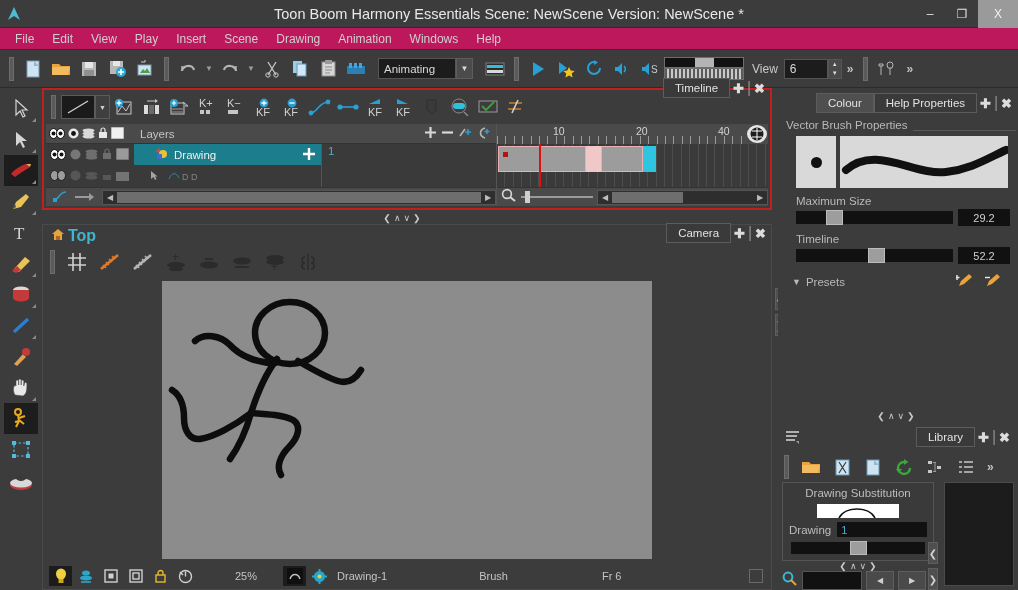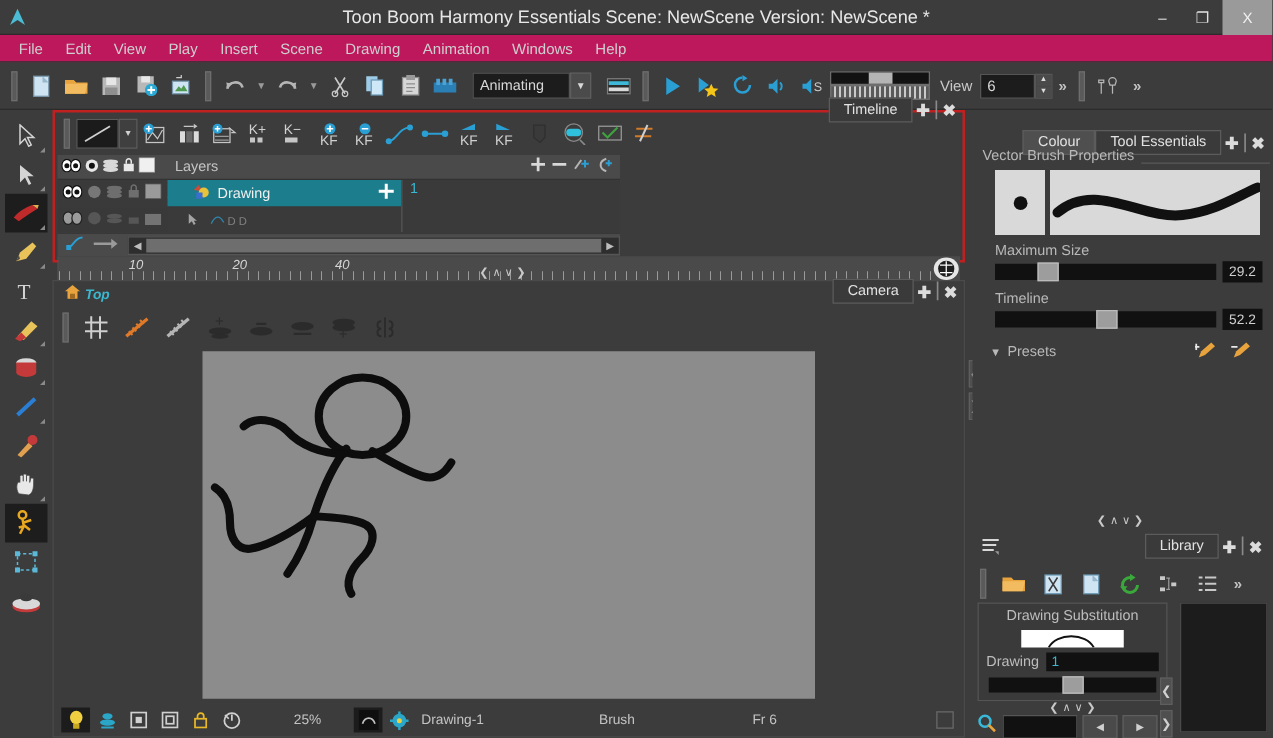--- a/index.html
+++ b/index.html
@@ -68,21 +68,21 @@
   #tl-tabwrap { position:absolute; right:2px; top:-12px; display:flex; align-items:center;padding-left:24px; }
   .ptab { background:#4f4f4f; color:#e2e2e2; font-size:11.5px; padding:3px 11px;
     border:1px solid #5c5c5c; }
   .ptab.on { background:#3a3a3a; }
   .pbtn { color:#dcdcdc; font-size:13px; padding:0 3px; font-weight:bold;}
   #tl-brushsel { width:34px; height:24px; background:#1b1b1b; border:1px solid #5b5b5b;
      display:flex; align-items:center; justify-content:center;}
   #tl-brushdrop { width:15px; height:24px; background:#3f3f3f; border:1px solid #5b5b5b;
      display:flex; align-items:center;justify-content:center;color:#d0d0d0;font-size:7px;}
 
-  #tl-body { position:absolute; left:2px; right:2px; top:34px; bottom:2px; display:flex;flex-direction:column; }
+  #tl-body { position:absolute; left:2px; right:2px; top:34px; bottom:2px; display:flex; }
   #tl-left { width:450px; display:flex; flex-direction:column; }
   .tl-hdr { height:20px; background:#4a4a4a; display:flex; align-items:center;
     border-bottom:1px solid #333;}
   .tl-hdr .eyecol { width:88px; display:flex; align-items:center; gap:3px; padding-left:3px;}
   .tl-hdr .lbl { color:#c4c4c4; font-size:11.5px; padding-left:6px; flex:1;}
   .tl-hdr .acts { display:flex; gap:4px; padding-right:6px; }
   #layerrows { flex:1; background:#3a3a3a; overflow:hidden; }
   .lrow { height:21px; display:flex; align-items:center; }
   .lrow .toggles { width:88px; display:flex; align-items:center; gap:4px; padding-left:4px;
     background:#3a3a3a;}
@@ -91,21 +91,21 @@
   .lrow.sel .name { background:#1c7d8c; }
   #paramcol { width:175px; background:#3a3a3a; border-left:1px solid #555;
      color:#3bb7cf; font-size:11.5px; padding:3px 0 0 6px;}
   .tl-foot { height:19px; background:#4a4a4a; display:flex; align-items:center; gap:6px;
      padding-left:6px; border-top:1px solid #333;}
   .hscroll { flex:1; height:15px; background:#2e2e2e; display:flex; align-items:center;
     border:1px solid #555;}
   .hscroll .ar { width:14px; color:#bdbdbd; font-size:8px; text-align:center;}
   .hscroll .bar { flex:1; height:11px; background:#6e6e6e; }
 
-  #tl-right { flex:1; display:flex; flex-direction:column; border-left:1px solid #555;font-style:italic;}
+  #tl-right { flex:1; display:flex; flex-direction:column; border-left:1px solid #555;}
   #ruler { height:20px; background:#4a4a4a; position:relative; }
   .rnum { position:absolute; top:1px; color:#d5d5d5; font-size:10.5px; }
   #ticks { position:absolute; left:0; right:22px; bottom:0; height:8px;
     background-image:repeating-linear-gradient(90deg,#9a9a9a 0 1px,transparent 1px 8.4px);}
   #onionbtn { position:absolute; right:1px; top:1px; width:20px;height:18px;
     border-radius:50%; background:#e6e6e6; display:flex; align-items:center; justify-content:center;}
   #frames { flex:1; background:#3a3a3a; position:relative; overflow:hidden; }
   #exposure { position:absolute; left:1px; top:2px; height:26px; width:88px; background:#9c9c9c;
     border:1px solid #e8b0b0;}
   #exp2 { position:absolute; left:89px; top:2px; height:26px; width:15px; background:#f0c8c8;}
@@ -126,58 +126,58 @@
 
   #tl-sizer { position:absolute; left:330px; top:124px; width:60px; height:12px;
     display:flex; align-items:center; justify-content:center; gap:3px;
     color:#c9c9c9; font-size:9px; }
 
   
   #campanel { position:absolute; left:0; top:136px; width:730px; bottom:0;
      background:#3c3c3c; border:1px solid #4a4a4a;}
   #cam-tabwrap { position:absolute; right:2px; top:-2px; display:flex; align-items:center; }
   #cam-top { height:22px; display:flex; align-items:center; padding-left:8px; gap:3px;}
-  #cam-top .home { color:#3bb7cf; font-size:11px; font-weight:bold;font-style:italic;}
+  #cam-top .home { color:#3bb7cf; font-size:16px; font-weight:bold;}
   #cam-toolbar { height:30px; display:flex; align-items:center; padding-left:2px;}
   .cm-ico { width:33px; height:28px; display:flex; align-items:center; justify-content:center;}
   #canvaswrap { position:absolute; left:2px; right:2px; top:52px; bottom:26px;
      background:#3c3c3c; display:flex; align-items:center; justify-content:center;}
   #canvas { width:490px; height:278px; background:#8c8c8c; position:relative;}
   #cam-status { position:absolute; left:2px; right:2px; bottom:2px; height:22px;
      background:#3c3c3c; display:flex; align-items:center; gap:2px; padding-left:4px;}
   .st-ico { width:23px; height:20px; display:flex; align-items:center; justify-content:center;
      position:relative;}
   .st-ico.dk { background:#1c1c1c; }
   .st-txt { color:#c4c4c4; font-size:11px; }
 
   
   #vsplit { position:absolute; left:732px; top:136px; width:12px; bottom:0; }
   .splbtn { position:absolute; left:1px; width:10px; height:22px; background:#4f4f4f;
     border:1px solid #5e5e5e; color:#d0d0d0; font-size:10px;
     display:flex; align-items:center; justify-content:center;}
 
   
   #right { position:absolute; left:736px; top:0; right:0; bottom:0; background:#3c3c3c;}
-  #tp-tabwrap { position:absolute; right:3px; top:16px; display:flex; align-items:center;}
+  #tp-tabwrap { position:absolute; right:3px; top:5px; display:flex; align-items:center;}
   #tp-body { position:absolute; left:2px; right:2px; top:28px; height:200px; }
   .grp-title { color:#b9b9b9; font-size:11.5px; display:flex; align-items:flex-end; gap:6px;
      padding:3px 0 0 6px;}
   .grp-title .ln { flex:1; height:1px; background:#585858; }
   #brushname { text-align:center; color:#cfcfcf; font-size:11.5px; margin-top:6px; }
   #previews { display:flex; gap:4px; margin-top:5px; padding-left:16px; }
   #pv1 { width:60px; height:52px; background:#d9d9d9; display:flex; align-items:center;
      justify-content:center;}
   #pv1 .dot { width:11px;height:11px;border-radius:50%;background:#111;}
   #pv2 { flex:1; height:52px; background:#d9d9d9; margin-right:8px; }
   .slbl { color:#b9b9b9; font-size:11.5px; padding:7px 0 2px 16px; }
   .slrow { display:flex; align-items:center; gap:5px; padding-left:16px; padding-right:6px;}
   .sltrack { flex:1; height:13px; background:#111; position:relative; }
   .slknob { position:absolute; top:-1px; width:17px; height:15px; background:#9d9d9d;
      border:1px solid #bcbcbc;}
-  .slval { width:32px; height:17px; background:#111; color:#d0d0d0; font-size:11px;
+  .slval { width:52px; height:17px; background:#111; color:#d0d0d0; font-size:11px;
      display:flex; align-items:center; justify-content:center;}
   #presets { display:flex; align-items:center; gap:5px; padding:9px 0 0 12px; color:#b9b9b9;
      font-size:11.5px;}
   #tp-sizer { position:absolute; left:88px; top:322px; width:60px; height:12px;
     display:flex; align-items:center; justify-content:center; gap:3px; color:#c9c9c9; font-size:9px;}
 
   
   #lib { position:absolute; left:2px; right:2px; top:336px; bottom:2px; }
   #lib-tabwrap { position:absolute; right:3px; top:3px; display:flex; align-items:center;}
   #lib-toolbar { position:absolute; left:2px; top:28px; right:2px; height:30px;
@@ -949,21 +949,21 @@
   <div id="vsplit">
     <div class="splbtn" style="top:64px">❮</div>
     <div class="splbtn" style="top:90px">❯</div>
   </div>
 
   <div id="right">
 
     <div>
       <div id="tp-tabwrap">
         <div class="ptab">Colour</div>
-        <div class="ptab on">Tool Essentials</div>
+        <div class="ptab on">Help Properties</div>
         <div class="pbtn">✚</div>
         <div style="color:#8a8a8a">|</div>
         <div class="pbtn">✖</div>
       </div>
       <div id="tp-body">
         <div class="grp-title">
           <span>Vector Brush Properties</span>
           <span class="ln"></span>
         </div>
         <div id="previews">

